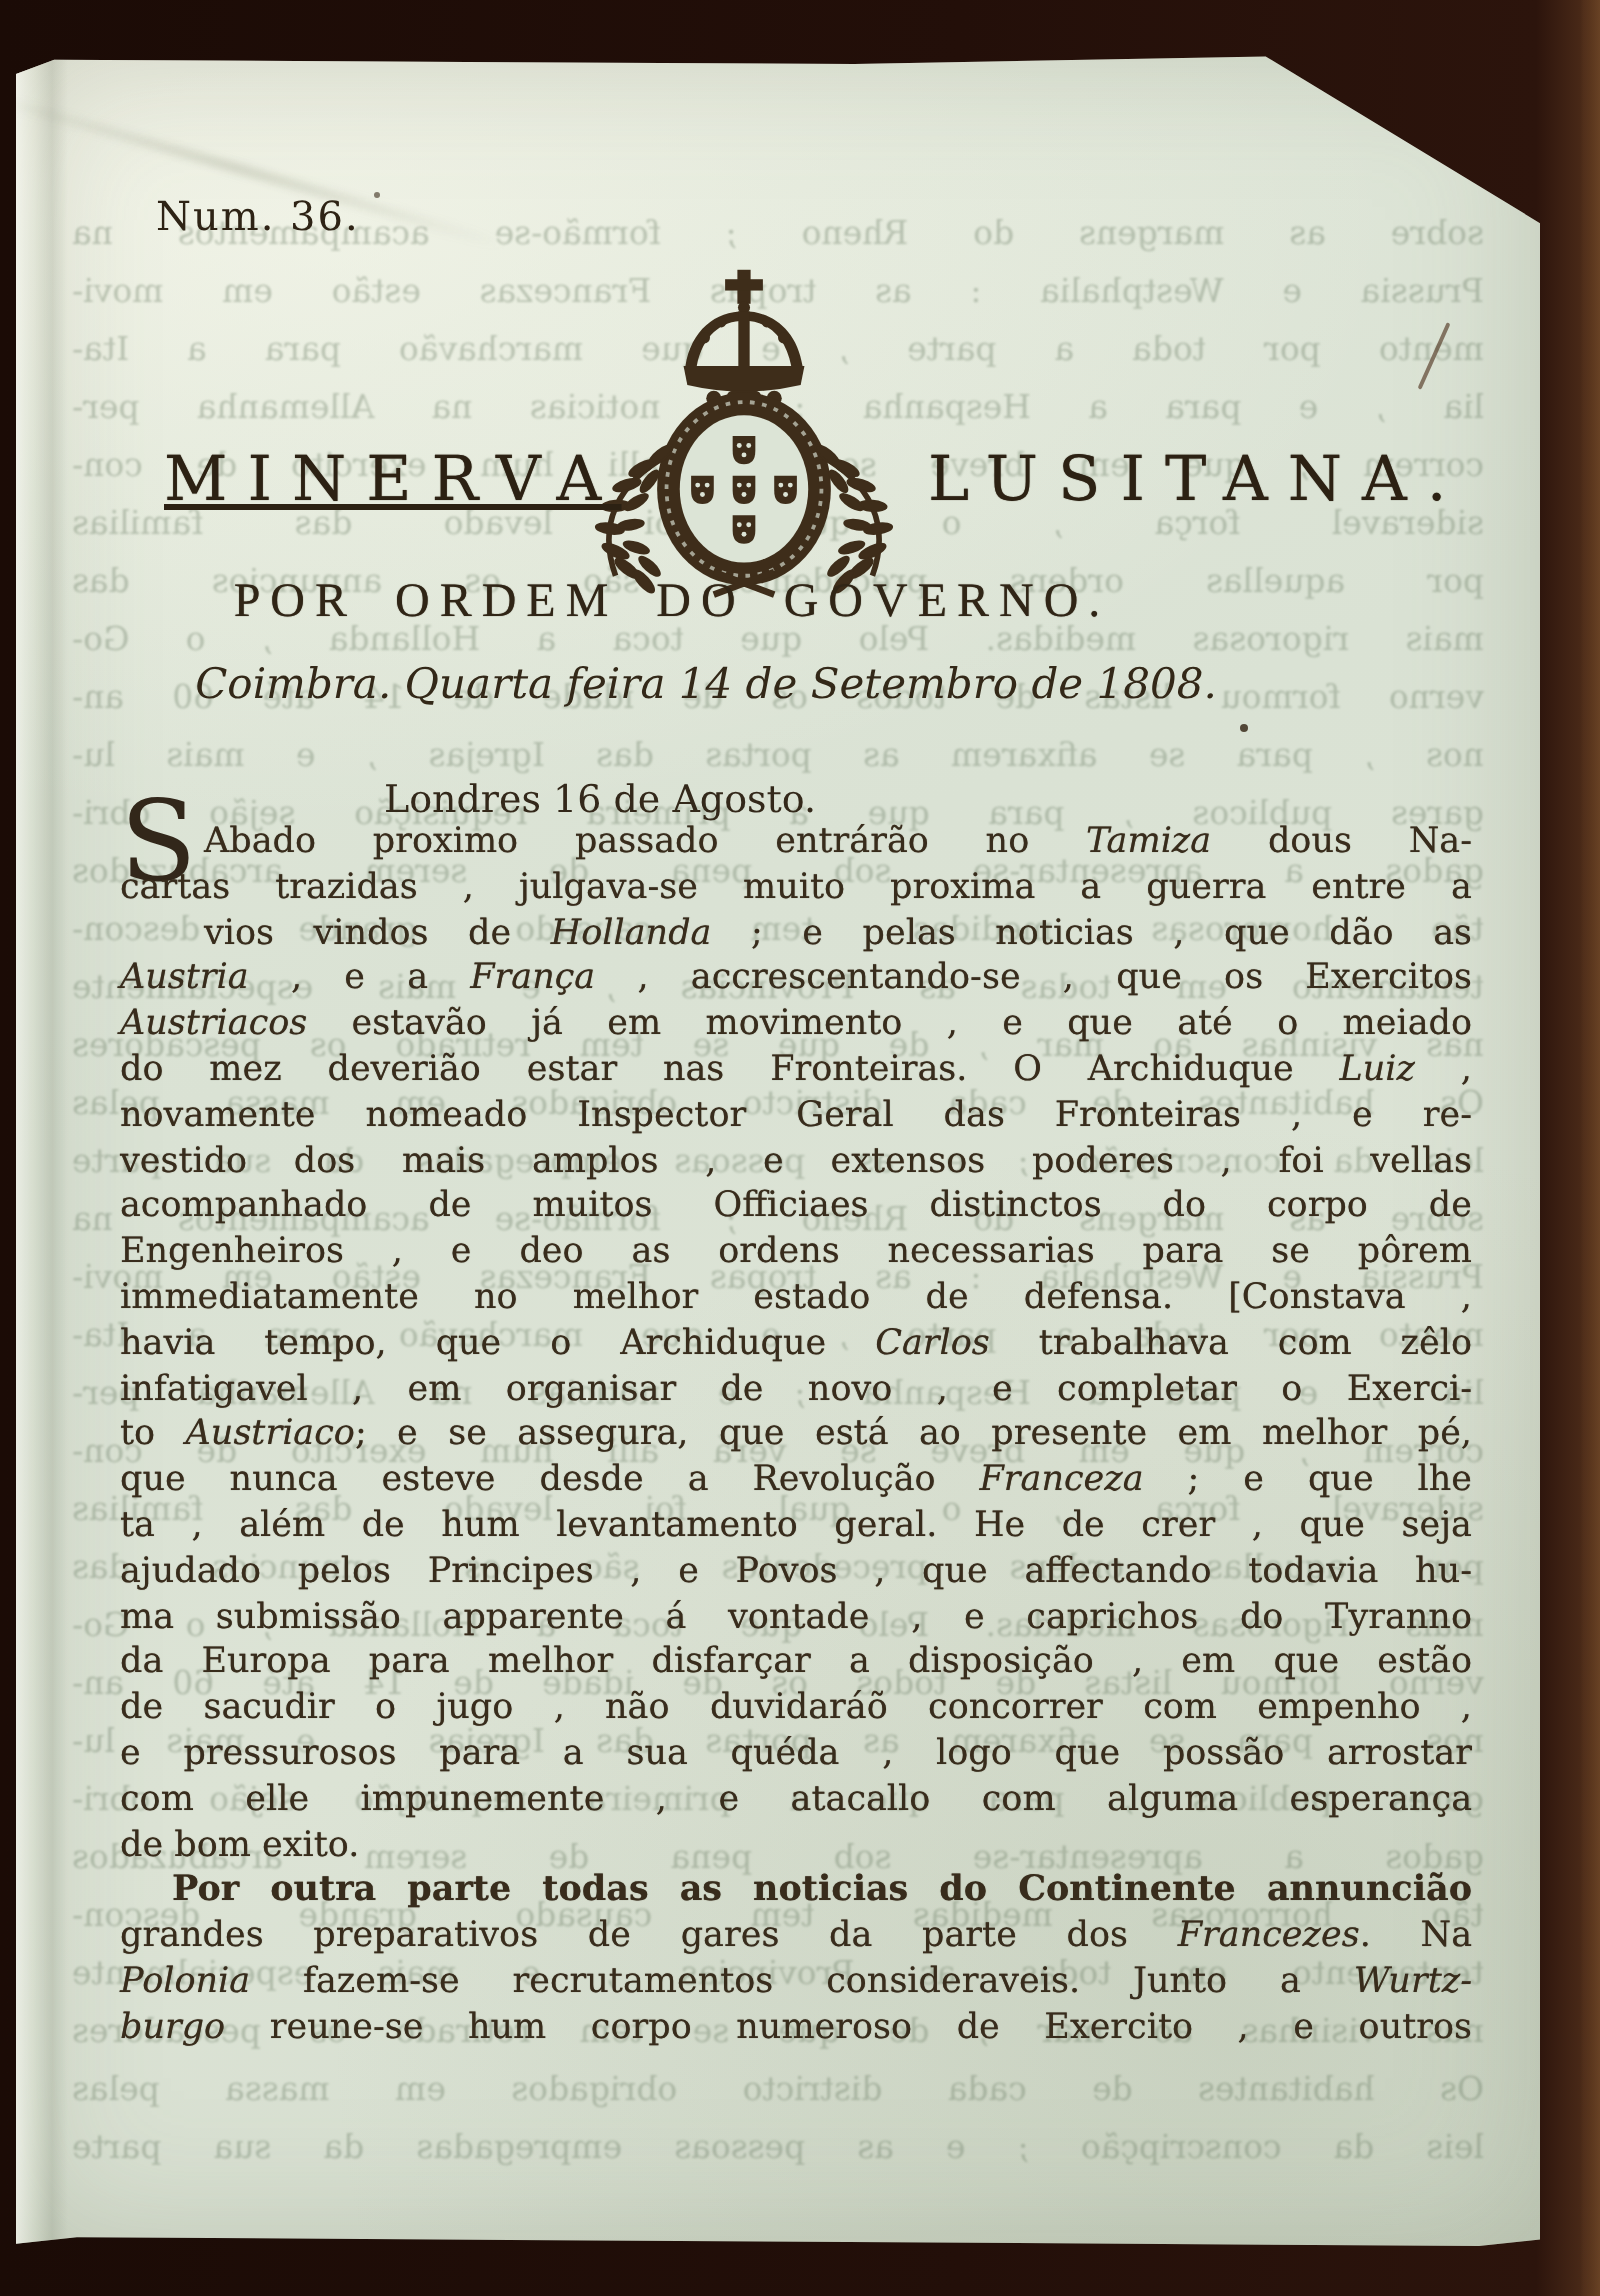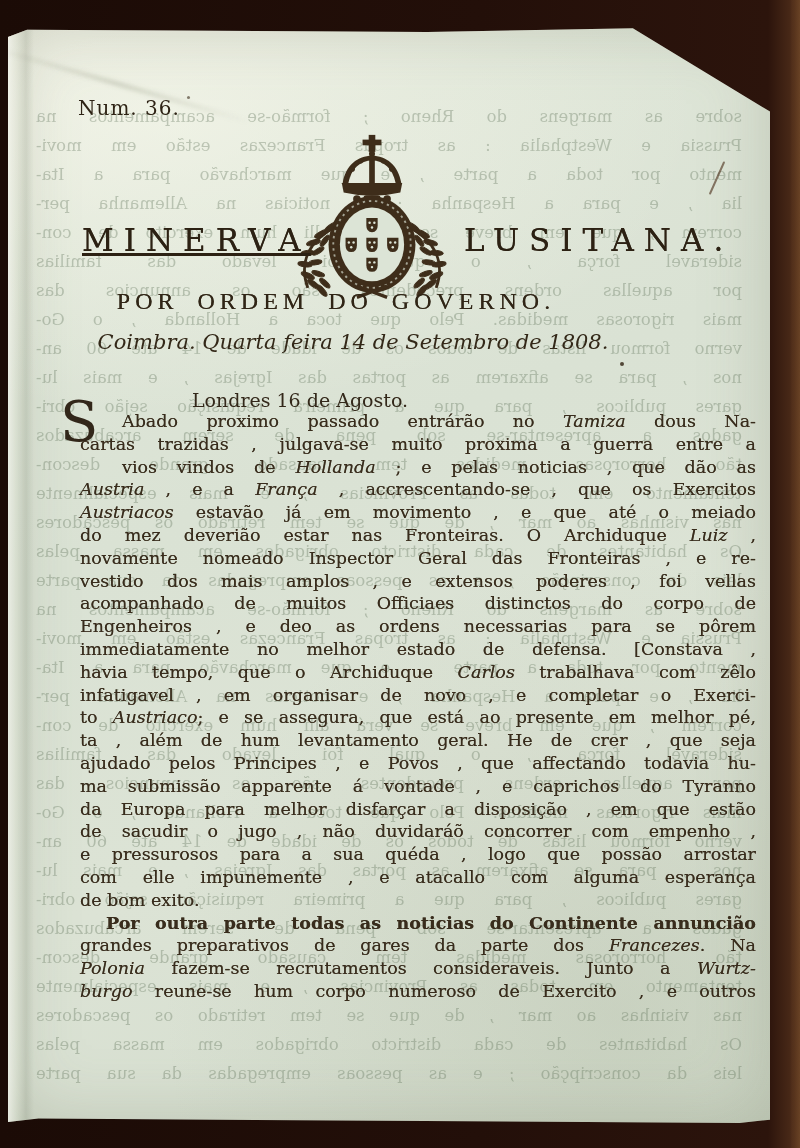--- a/index.html
+++ b/index.html
@@ -40,21 +40,21 @@
   .title-right{left:456px;}
   .order{position:absolute; left:0; top:262px; width:656px; text-align:center;
     font-size:24px; letter-spacing:5px; word-spacing:8px; color:#30251636; color:#302516;
     text-shadow:0 0 .5px rgba(48,37,22,.8); white-space:nowrap;font-family:Liberation Serif, serif;}
   .dateline{position:absolute; left:0; top:304px; width:690px; text-align:center;
     font-style:italic; font-size:21px; color:#332818; white-space:nowrap;}
   .heading{position:absolute; left:0; top:363px; width:584px; text-align:center;
     font-size:19px; color:#33281a; white-space:nowrap;}
   .dropcap{position:absolute; left:52px; top:368px; font-size:56px; line-height:1; color:#32271a;}
   .bodytext{position:absolute; left:52px; top:384px; width:676px;
-    font-size:17.5px; line-height:22.8px; color:#382c1c; text-shadow:0 0 .4px rgba(56,44,28,.7);margin-left:20px;}
+    font-size:17.5px; line-height:22.8px; color:#382c1c; text-shadow:0 0 .4px rgba(56,44,28,.7);}
   .bline{text-align:justify; text-align-last:justify; height:22.8px; overflow:visible; white-space:nowrap;}
   .bline.endline{text-align-last:left;}
   .bline.offset{padding-left:42px;}
   .bline.indent{padding-left:26px;font-weight:bold;}
   .it{font-style:italic;}
   .mark-slash{position:absolute; left:708px; top:134px; width:2px; height:36px;
     background:#5d4530; transform:rotate(24deg); border-radius:2px; opacity:.7;}
   .speck{position:absolute; background:#3a2c1b; border-radius:50%;}
   .s1{left:612px; top:336px; width:4px; height:4px; opacity:.85;}
   .s2{left:179px; top:70px; width:3px; height:3px; opacity:.6;}
@@ -190,20 +190,21 @@
         <div class="bline"><span class="it">Austriacos</span><span> estavão já em movimento , e que até o meiado</span></div>
         <div class="bline"><span>do mez deverião estar nas Fronteiras. O Archiduque </span><span class="it">Luiz</span><span> ,</span></div>
         <div class="bline"><span>novamente nomeado Inspector Geral das Fronteiras , e re-</span></div>
         <div class="bline"><span>vestido dos mais amplos , e extensos poderes , foi vellas</span></div>
         <div class="bline"><span>acompanhado de muitos Officiaes distinctos do corpo de</span></div>
         <div class="bline"><span>Engenheiros , e deo as ordens necessarias para se pôrem</span></div>
         <div class="bline"><span>immediatamente no melhor estado de defensa. [Constava ,</span></div>
         <div class="bline"><span>havia tempo, que o Archiduque </span><span class="it">Carlos</span><span> trabalhava com zêlo</span></div>
         <div class="bline"><span>infatigavel , em organisar de novo , e completar o Exerci-</span></div>
         <div class="bline"><span>to </span><span class="it">Austriaco</span><span>; e se assegura, que está ao presente em melhor pé,</span></div>
+        <div class="bline"><span>que nunca esteve desde a Revolução </span><span class="it">Franceza</span><span> ; e que lhe</span></div>
         <div class="bline"><span>ta , além de hum levantamento geral. He de crer , que seja</span></div>
         <div class="bline"><span>ajudado pelos Principes , e Povos , que affectando todavia hu-</span></div>
         <div class="bline"><span>ma submissão apparente á vontade , e caprichos do Tyranno</span></div>
         <div class="bline"><span>da Europa para melhor disfarçar a disposição , em que estão</span></div>
         <div class="bline"><span>de sacudir o jugo , não duvidaráõ concorrer com empenho ,</span></div>
         <div class="bline"><span>e pressurosos para a sua quéda , logo que possão arrostar</span></div>
         <div class="bline"><span>com elle impunemente , e atacallo com alguma esperança</span></div>
         <div class="bline endline"><span>de bom exito.</span></div>
         <div class="bline indent"><span>Por outra parte todas as noticias do Continente annuncião</span></div>
         <div class="bline"><span>grandes preparativos de gares da parte dos </span><span class="it">Francezes</span><span>. Na</span></div>

